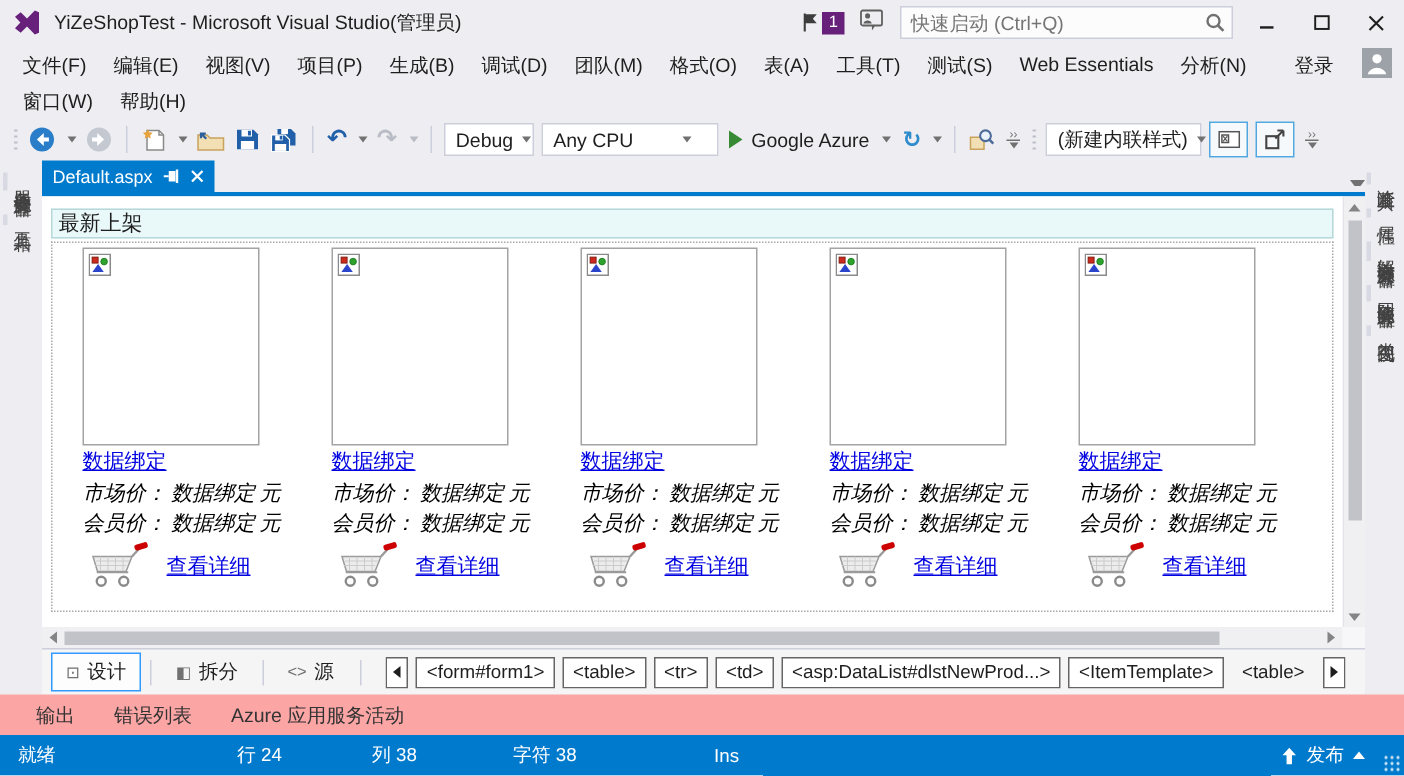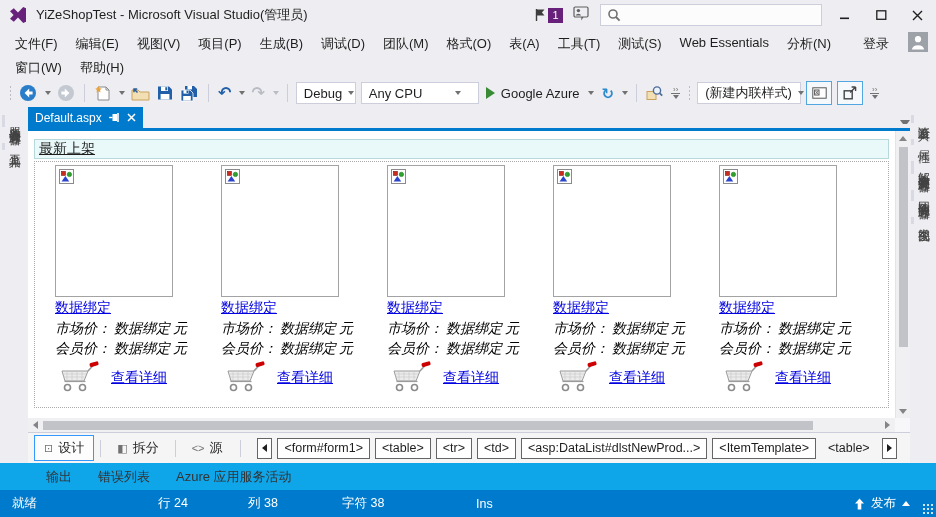--- a/index.html
+++ b/index.html
@@ -61,21 +61,21 @@
 
   .docwell { flex:1; display:flex; flex-direction:column; min-width:0; }
   .tabstrip { height:24px; display:flex; align-items:flex-end; border-bottom:3px solid #007acc; }
   .doctab { background:#007acc; color:#fff; height:21px; display:flex; align-items:center;
             padding:0 7px; gap:7px; font-size:12px; }
   .tablist-caret { margin-left:auto; margin-bottom:4px; padding-right:4px; }
 
   .canvaswrap { height:287px; display:flex; background:#fff; }
   .canvas { flex:1; position:relative; background:#fff; overflow:hidden; }
   .secheader { margin:8px 6px 2px 6px; height:20px; background:#e9f8f8; border:1px solid #b7d8da;
-               font-size:14px; color:#1e1e1e; display:flex; align-items:center; padding-left:4px;text-decoration:underline; }
+               font-size:14px; color:#1e1e1e; display:flex; align-items:center; padding-left:4px; }
   .datalist { margin:2px 6px 0 6px; height:247px; border:1px dotted #a9a9a9; display:flex;
               padding:3px 0 0 20px; gap:8px; overflow:hidden; }
   .card { width:158px; display:flex; flex-direction:column; flex:none; }
   .imgbox { width:118px; height:132px; border:1px solid #a3a3a3; background:#fff; padding:3px; }
   .dlink { color:#0000e0; text-decoration:underline; font-size:14px; line-height:21px; white-space:nowrap; }
   .price { font-size:14px; line-height:20px; white-space:nowrap; color:#000; }
   .price span { margin-right:3px;font-style:italic; }
   .cartrow { display:flex; align-items:center; margin-top:3px; gap:10px; }
 
   .vscroll { width:15px; background:#f0f0f2; display:flex; flex-direction:column; align-items:center;
@@ -105,22 +105,22 @@
   .viewbtn .vicon { color:#717171; font-size:11px; }
   .viewbtn.sel { border-color:#3399ff; background:#fdfdfd; }
   .vsep { width:1px; height:17px; background:#cccedb; margin:0 4px; }
   .tagnav { display:flex; align-items:center; gap:5px; margin-left:8px; overflow:hidden; }
   .tagbtn { border:1px solid #656565; background:#fff; height:21px; display:flex; align-items:center;
             padding:0 6px; font-size:12.5px; white-space:nowrap; }
   .tagbtn.plain { border-color:transparent; background:transparent; }
   .tagbtn.arrow { padding:0 4px; }
 
   
-  .bottomtabs { height:27px; display:flex; align-items:center; gap:26px; padding-left:46px;
-                background:#0ea5e9; }
+  .bottomtabs { height:27px; display:flex; align-items:center; gap:26px; padding-left:24px;
+                background:#fca5a5; }
   .panel-tab { font-size:13px; color:#333; white-space:nowrap; }
 
   
   .statusbar { height:27px; background:#007acc; color:#fff; position:relative; font-size:12.5px;
                display:flex; align-items:center; }
   .sb-ready { position:absolute; left:12px; }
   .sb-line { position:absolute; left:158px; } .sb-col { position:absolute; left:248px; }
   .sb-char { position:absolute; left:342px; } .sb-ins { position:absolute; left:476px; }
   .sb-right { position:absolute; right:26px; display:flex; align-items:center; gap:6px; }
   .pub-up { width:0;height:0;border-left:4px solid transparent;border-right:4px solid transparent;
@@ -150,20 +150,21 @@
       </span>
       <span>
         <svg width="17" height="15" viewBox="0 0 17 15">
             <rect x="1" y="1" width="14" height="10" rx="1.2" fill="none" stroke="#5f5f5f" stroke-width="1.2"></rect>
             <circle cx="5.4" cy="4.6" r="1.7" fill="#5f5f5f"></circle>
             <path d="M2.6 9.6 a3 3 0 0 1 5.6 0 z" fill="#5f5f5f"></path>
             <path d="M10.5 11 l-2.2 3.4 v-3.4 z" fill="#5f5f5f"></path>
           </svg>
       </span>
       <div class="quicklaunch">
+        <input placeholder="快速启动 (Ctrl+Q)" style="">
         <svg width="14" height="14" viewBox="0 0 14 14">
             <circle cx="6" cy="6" r="4" fill="none" stroke="#717171" stroke-width="1.6"></circle>
             <path d="M9 9 l3.6 3.6" stroke="#717171" stroke-width="1.8"></path>
           </svg>
       </div>
       <span class="winbtn">
           <svg width="10" height="10">
             <rect y="7.5" width="9" height="1.6" fill="#1e1e1e"></rect>
           </svg>
         </span>

